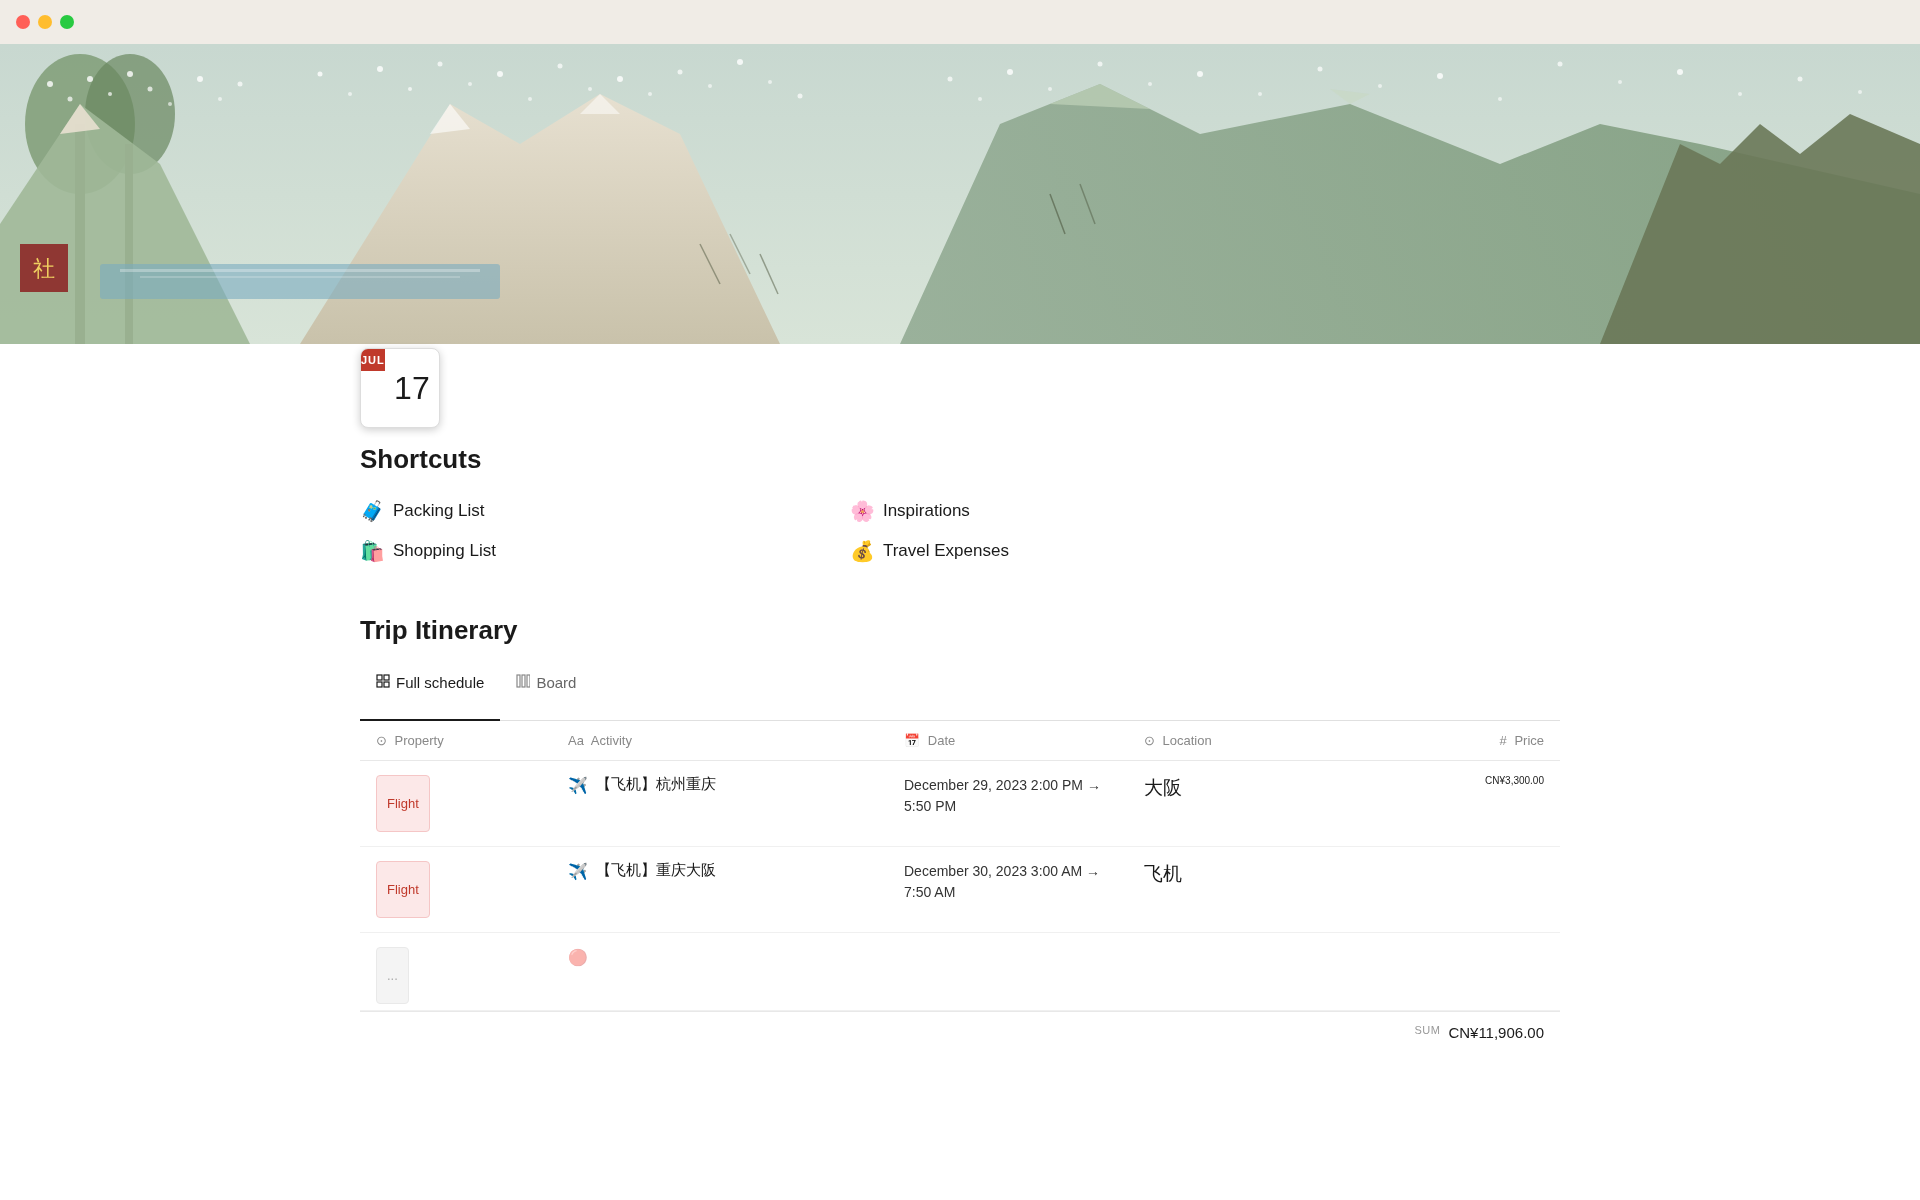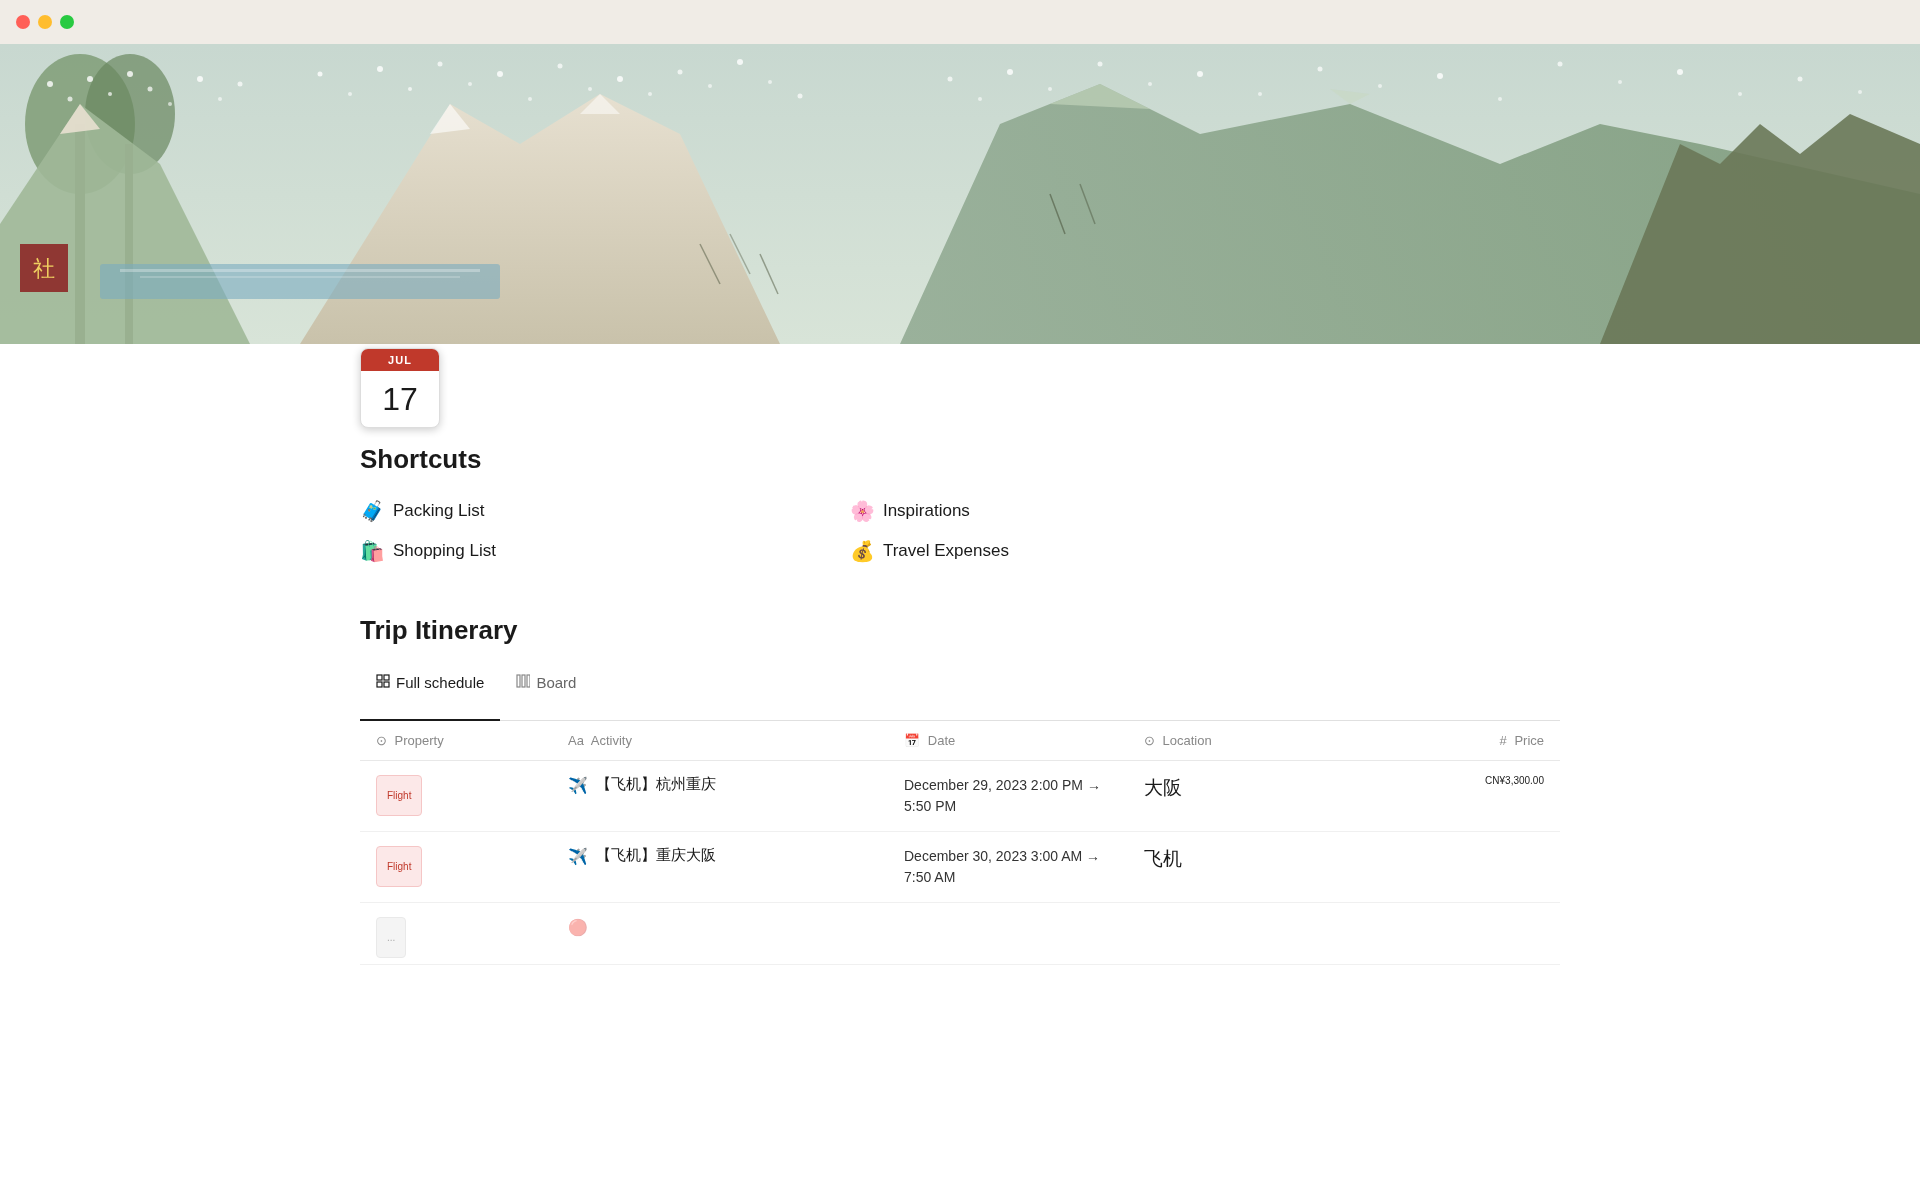--- a/index.html
+++ b/index.html
@@ -151,23 +151,23 @@
       margin-right: 4px;
     }
     .data-table td {
       padding: 14px 16px;
       border-bottom: 1px solid #f0f0f0;
       vertical-align: top;
     }
 
     .property-tag {
       display: inline-block;
-      padding: 14px 10px;
+      padding: 20px 10px;
       border-radius: 4px;
-      font-size: 10px;
+      font-size: 13px;
       font-weight: 500;
       background: #fce8e8;
       color: #c0392b;
       border: 1px solid #f5c6c6;
     }
 
     .activity-cell {
       display: flex;
       align-items: flex-start;
       gap: 8px;
@@ -350,21 +350,21 @@
     </svg>
   </div>
 </div>
 
 <div style="background: #fff; padding-bottom: 60px;">
   <div style="max-width: 1920px; padding: 0 360px;">
 
     <div class="icon-area">
       <div style="display:inline-block; position:relative; margin-top:24px;">
         
-        <div style="width:80px; height:80px; background:#fff; border-radius:8px; box-shadow:0 2px 8px rgba(0,0,0,0.2); border:1px solid #ddd; overflow:hidden; display:flex; flex-direction:column;">
+        <div style="width:80px; height:80px; background:#fff; border-radius:8px; box-shadow:0 2px 8px rgba(0,0,0,0.2); border:1px solid #ddd; overflow:hidden; display:flex; flex-direction:row;">
           <div style="background:#c0392b; height:22px; display:flex; align-items:center; justify-content:center;">
             <span style="color:white; font-size:11px; font-weight:600; letter-spacing:1px;">JUL</span>
           </div>
           <div style="flex:1; display:flex; align-items:center; justify-content:center;">
             <span style="font-size:32px; font-weight:300; color:#1a1a1a;">17</span>
           </div>
         </div>
       </div>
     </div>
 
@@ -490,16 +490,20 @@
                 <span class="activity-emoji" style="opacity:0.4;">🔴</span>
               </div>
             </td>
             <td></td>
             <td></td>
             <td></td>
           </tr>
         </tbody>
       </table>
 
+      <div class="sum-bar">
+        <span class="sum-label">SUM</span>
+        <span class="sum-value">CN¥11,906.00</span>
+      </div>
     </div>
 
   </div>
 </div>
 
 </body></html>

